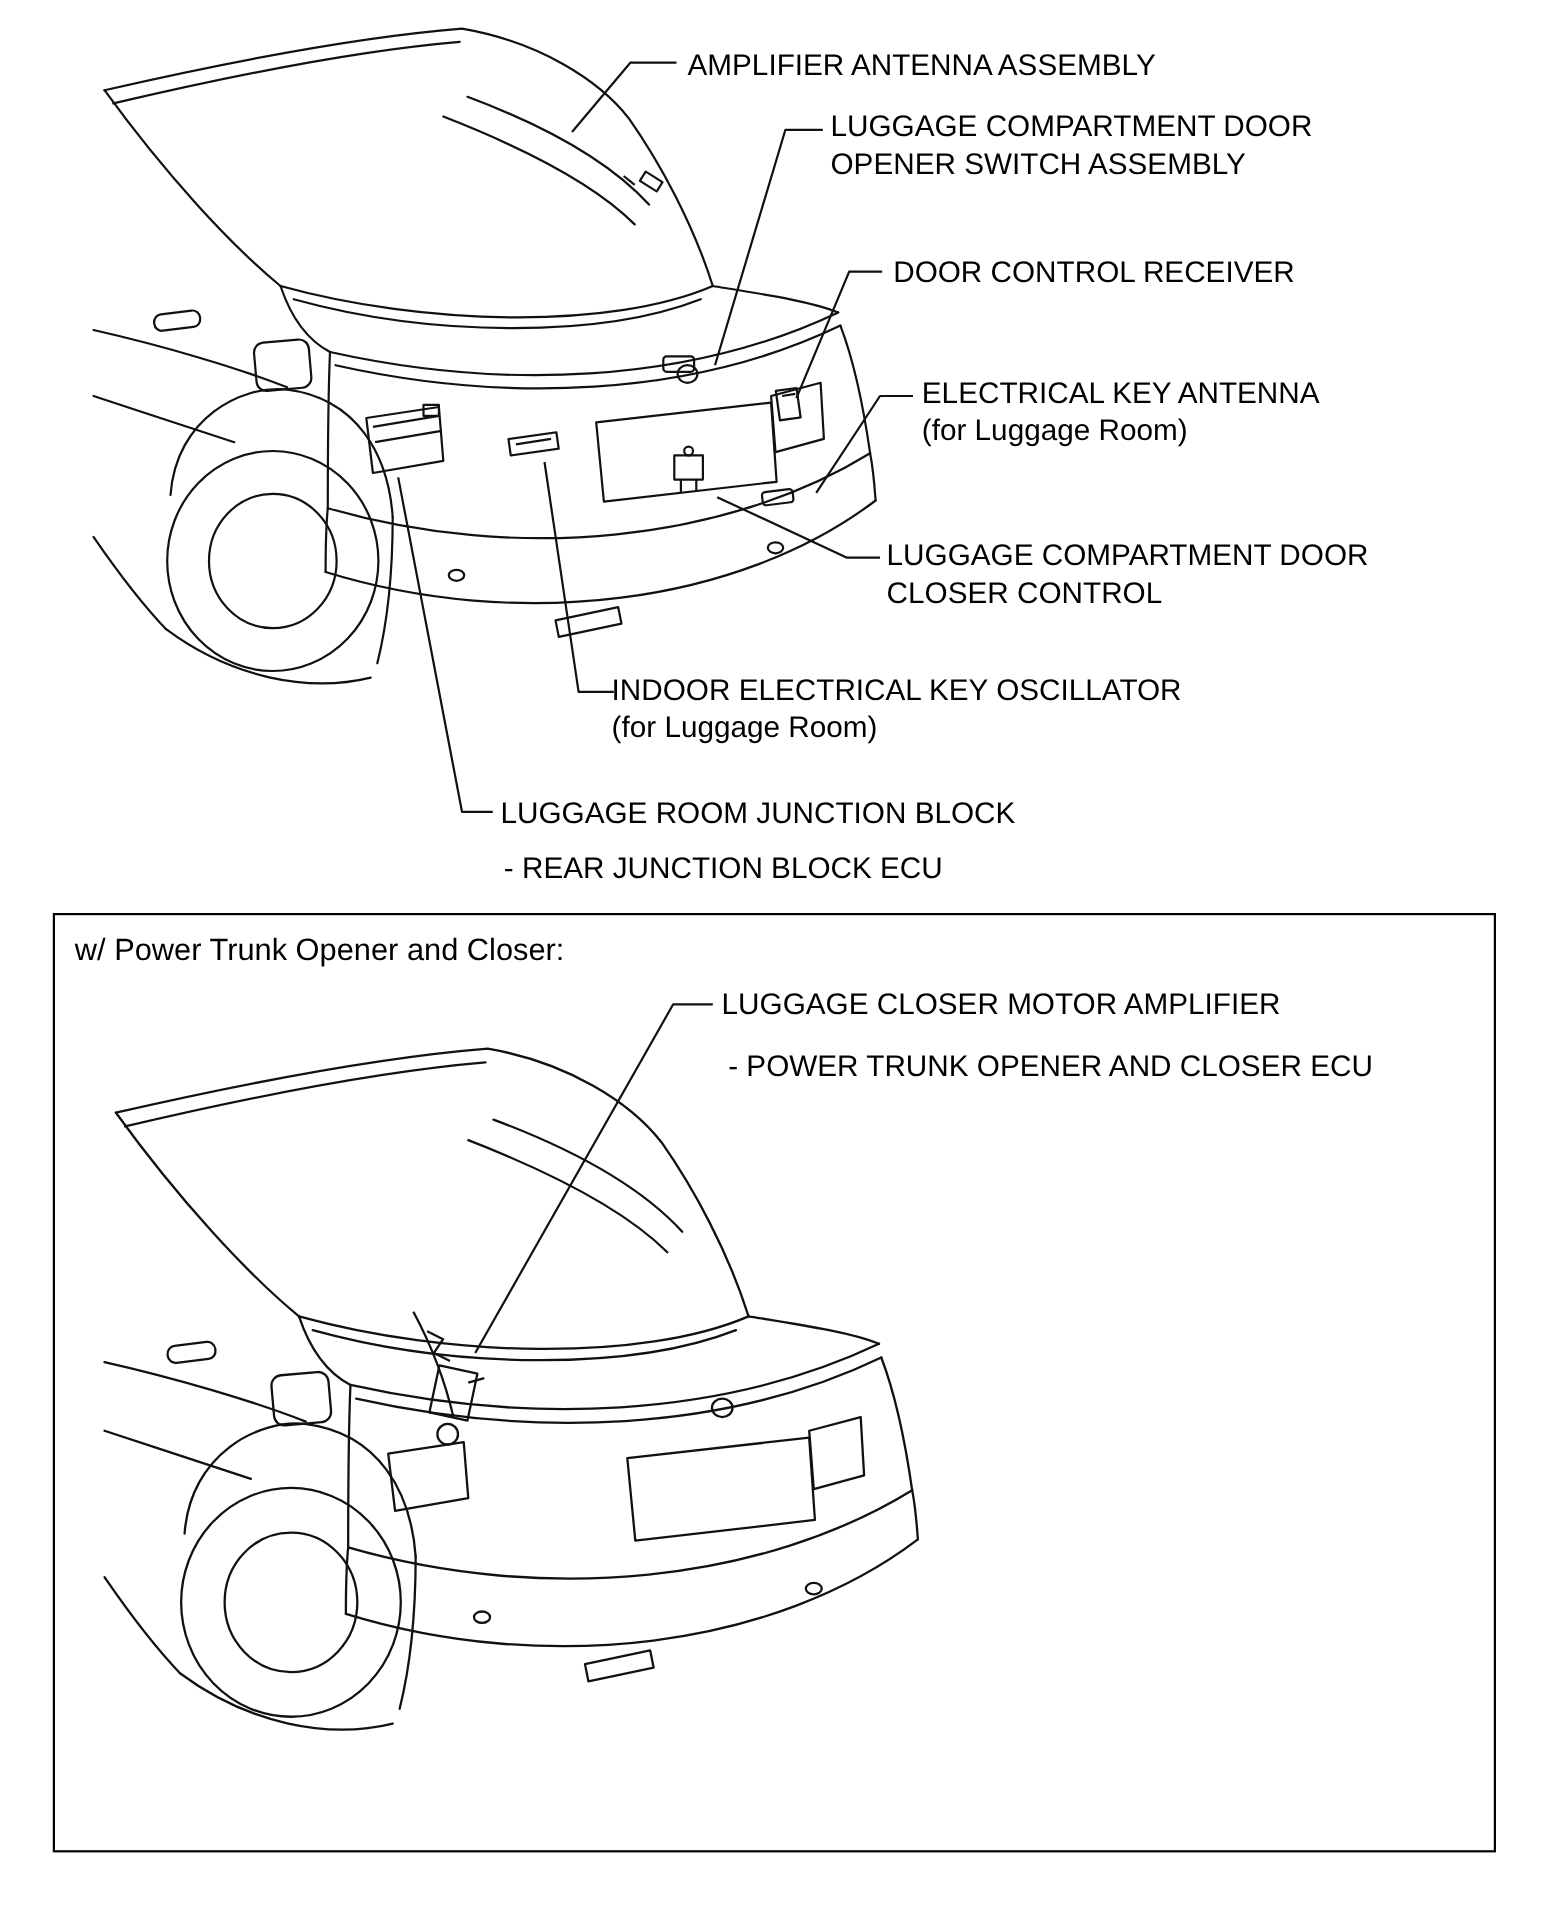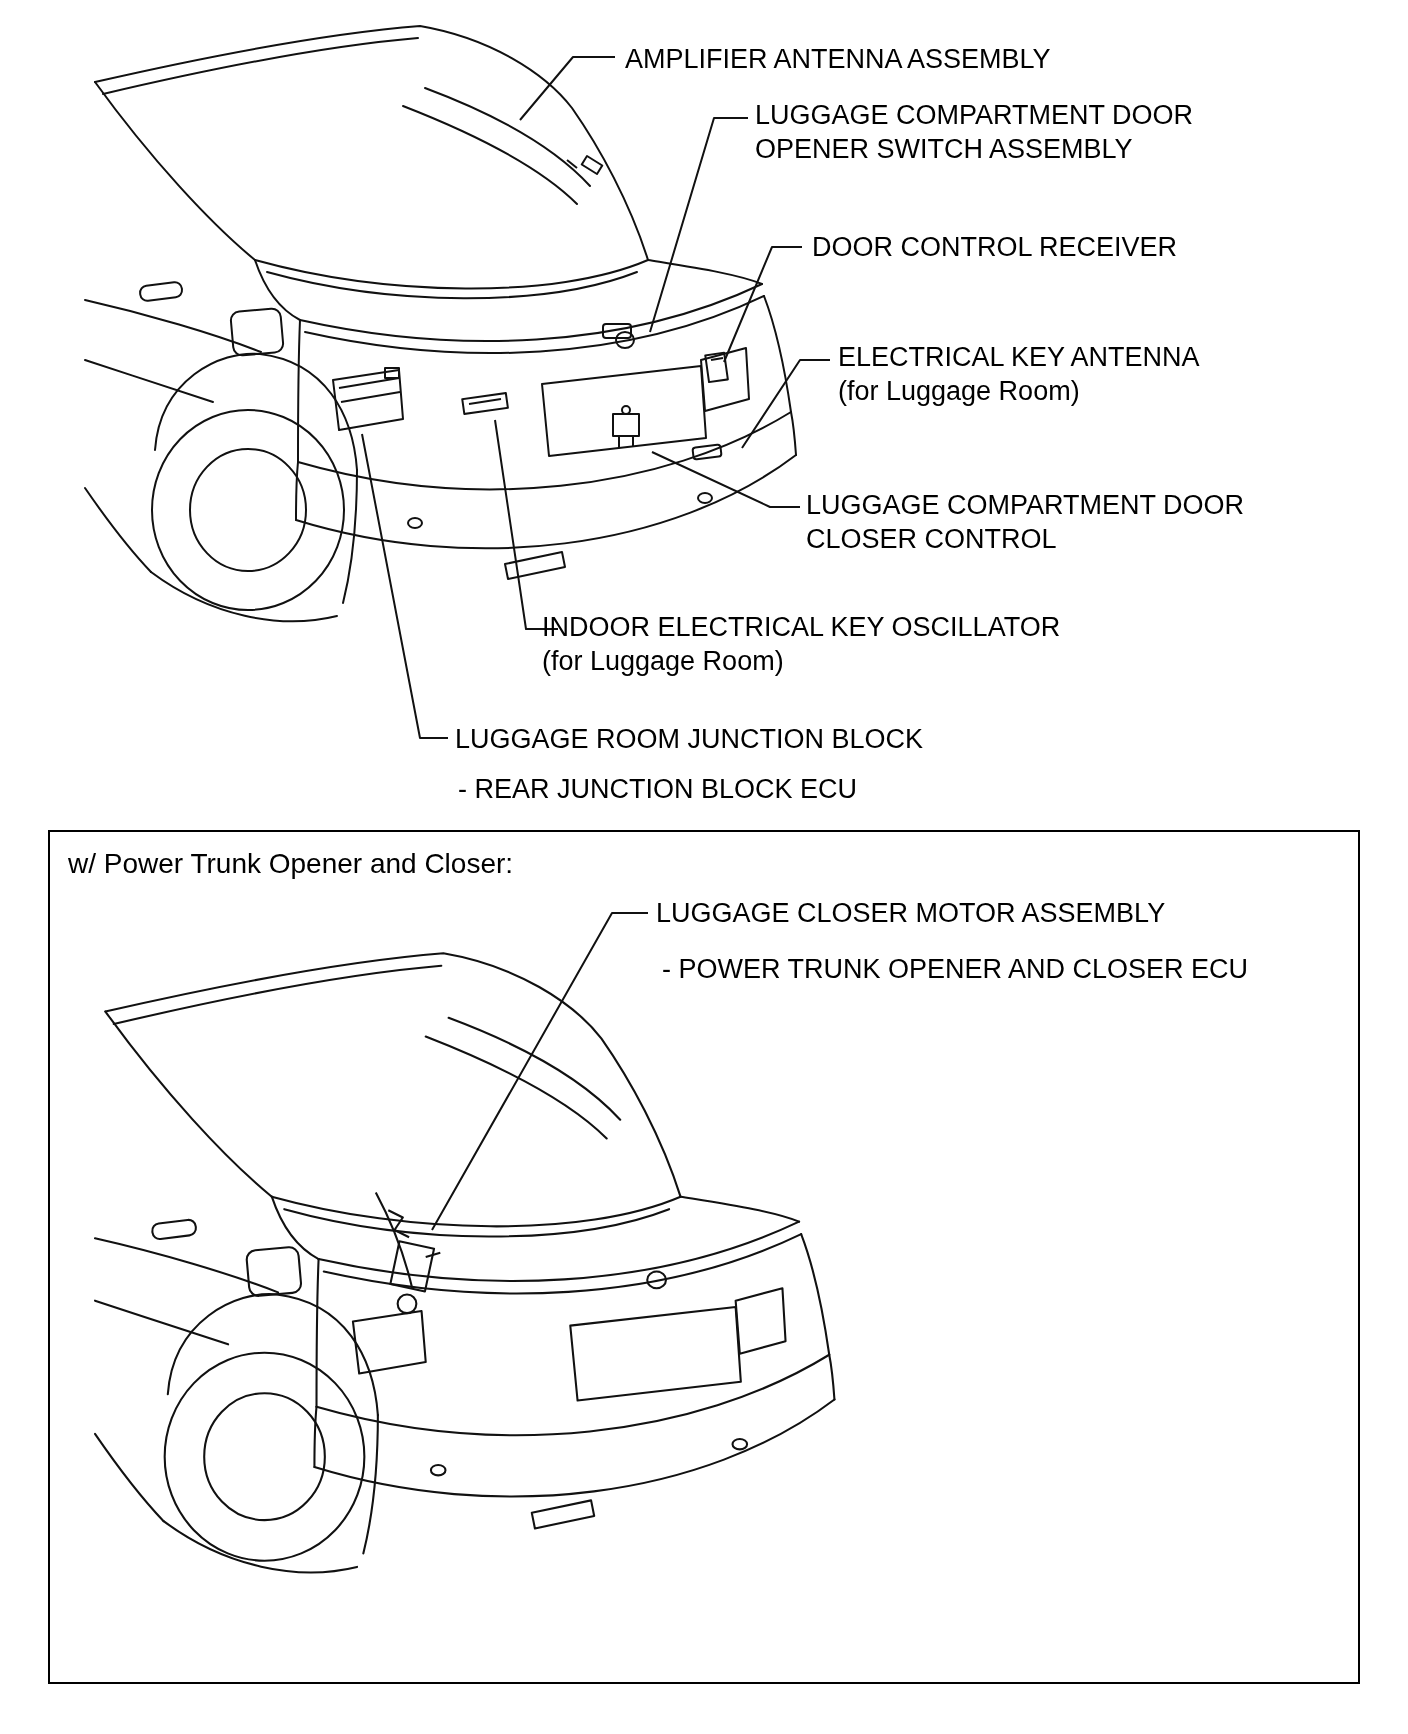--- a/index.html
+++ b/index.html
@@ -179,36 +179,36 @@
   <div class="label" style="left:838px;top:340px">
     <div>ELECTRICAL KEY ANTENNA</div>
     <div>(for Luggage Room)</div>
   </div>
 
   <div class="label" style="left:806px;top:488px">
     <div>LUGGAGE COMPARTMENT DOOR</div>
     <div>CLOSER CONTROL</div>
   </div>
 
-  <div class="label" style="left:542px;top:610px">
+  <div class="label" style="left:556px;top:610px">
     <div>INDOOR ELECTRICAL KEY OSCILLATOR</div>
     <div>(for Luggage Room)</div>
   </div>
 
   <div class="label" style="left:458px;top:772px">
     <div>- REAR JUNCTION BLOCK ECU</div>
   </div>
 
   <div class="label" style="left:455px;top:722px">
     <div>LUGGAGE ROOM JUNCTION BLOCK</div>
   </div>
 
   <div class="panel-title">w/ Power Trunk Opener and Closer:</div>
 
   <div class="label" style="left:656px;top:896px">
-    <div>LUGGAGE CLOSER MOTOR ASSEMBLY</div>
+    <div>LUGGAGE CLOSER MOTOR AMPLIFIER</div>
   </div>
 
   <div class="label" style="left:662px;top:952px">
     <div>- POWER TRUNK OPENER AND CLOSER ECU</div>
   </div>
 
 </div>
 
 </body></html>

